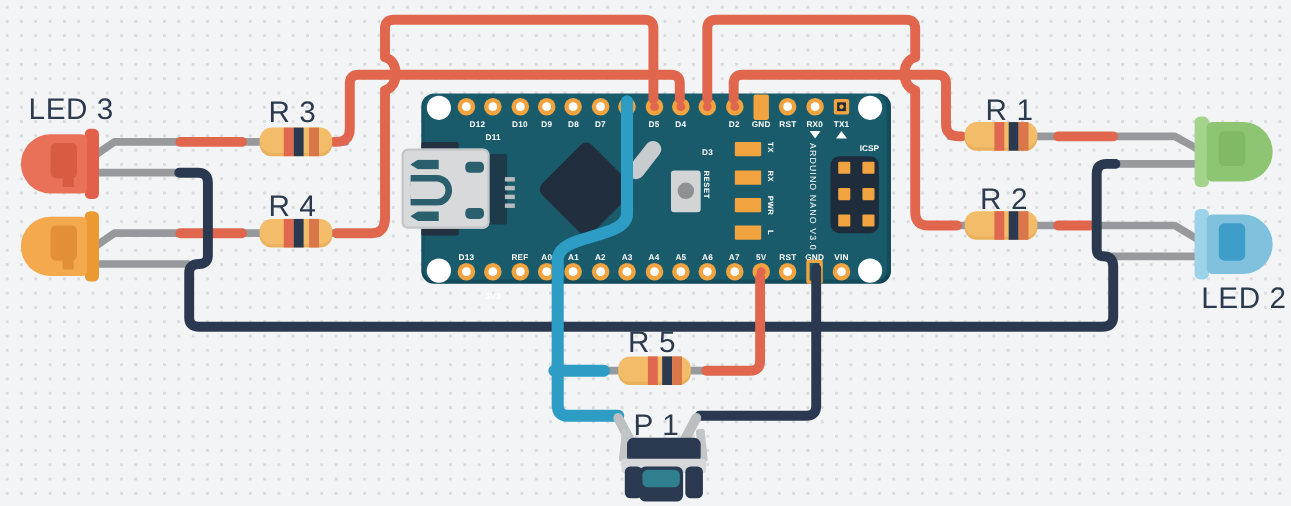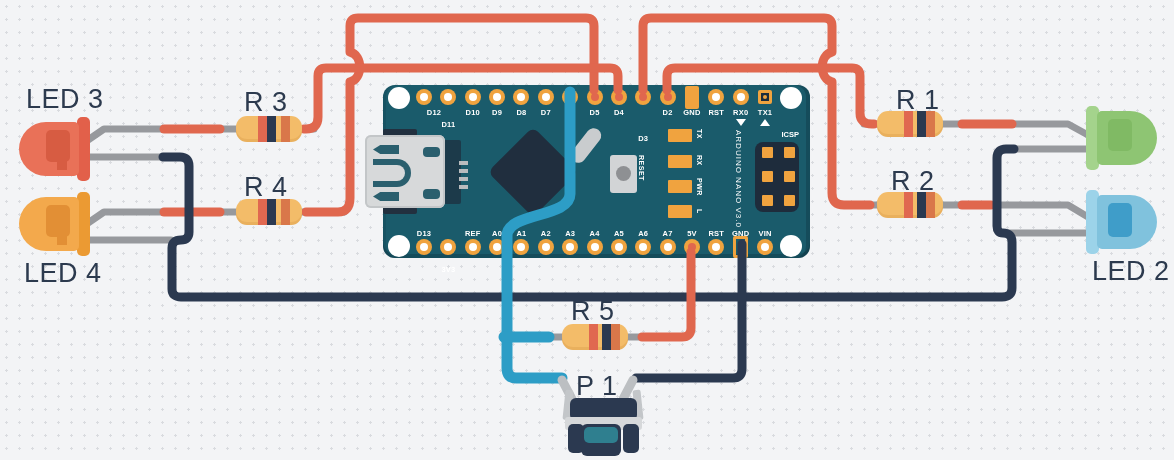--- a/index.html
+++ b/index.html
@@ -288,21 +288,20 @@
   <div class="btn-part" style="left:564px;top:390px;width:8px;height:30px;background:#c3c6c9;border-radius:2px;transform:rotate(6deg);"></div>
   <div class="btn-part" style="left:634px;top:390px;width:8px;height:30px;background:#c3c6c9;border-radius:2px;transform:rotate(-6deg);"></div>
   <div class="btn-part" style="left:570px;top:398px;width:67px;height:23px;background:#2b3950;border-radius:6px;"></div>
   <div class="btn-part" style="left:565px;top:417px;width:77px;height:13px;background:#d6d8da;border-radius:3px;"></div>
   <div class="btn-part" style="left:568px;top:424px;width:16px;height:29px;background:#2b3950;border-radius:5px;"></div>
   <div class="btn-part" style="left:623px;top:424px;width:16px;height:29px;background:#2b3950;border-radius:5px;"></div>
   <div class="btn-part" style="left:581px;top:424px;width:40px;height:32px;background:#2b3950;border-radius:6px;"></div>
   <div class="btn-part" style="left:584px;top:427px;width:34px;height:16px;background:#2f7f8f;border-radius:5px;"></div>
 
   <div class="clabel" style="left:26px;top:84px;">LED 3</div>
-  <div class="clabel" style="left:24px;top:258px;">LED 4</div>
   <div class="clabel" style="left:244px;top:87px;">R 3</div>
   <div class="clabel" style="left:244px;top:172px;">R 4</div>
   <div class="clabel" style="left:896px;top:85px;">R 1</div>
   <div class="clabel" style="left:891px;top:166px;">R 2</div>
   <div class="clabel" style="left:1092px;top:256px;">LED 2</div>
   <div class="clabel" style="left:571px;top:296px;">R 5</div>
   <div class="clabel" style="left:576px;top:371px;">P 1</div>
 
 </div>
 

